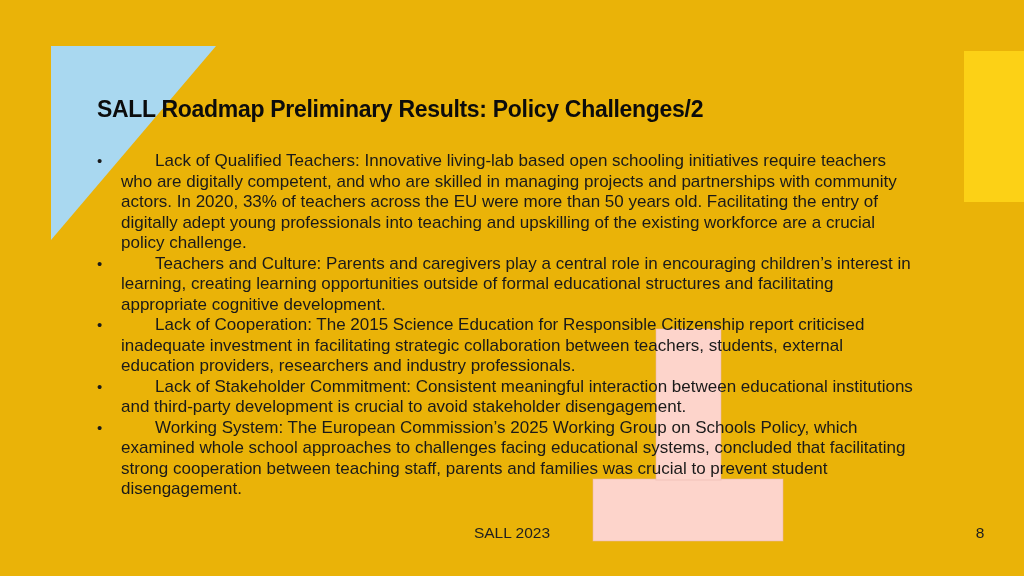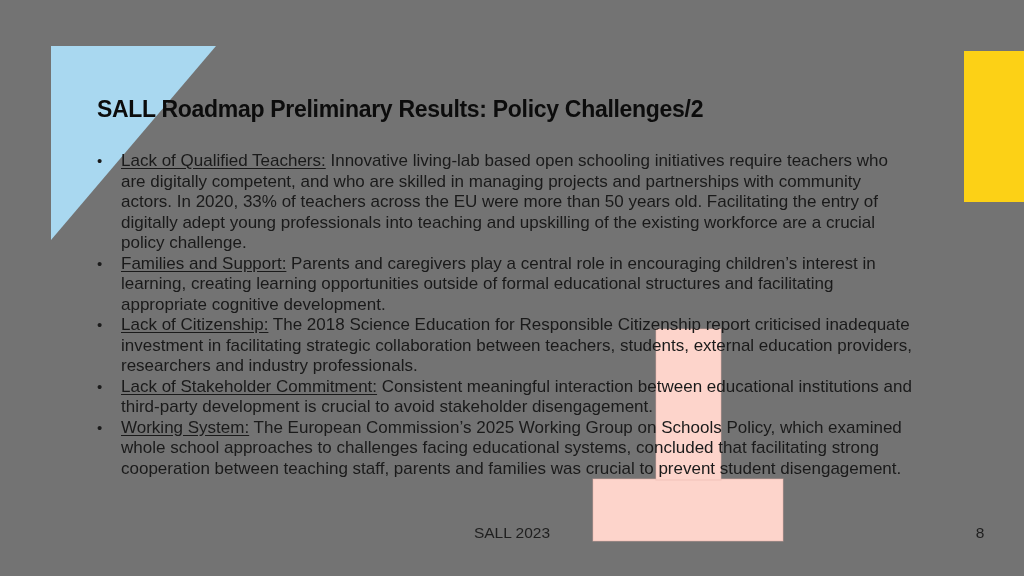--- a/index.html
+++ b/index.html
@@ -4,21 +4,21 @@
 <style>
   html, body {
     margin: 0;
     padding: 0;
     background: #ffffff;
   }
   .slide {
     position: relative;
     width: 1024px;
     height: 576px;
-    background: #737373;
+    background: #eab308;
     overflow: hidden;
     font-family: "Liberation Sans", "DejaVu Sans", sans-serif;
     color: #1a1a1a;
   }
   .deco-layer {
     position: absolute;
     left: 0;
     top: 0;
     width: 1024px;
     height: 576px;
@@ -57,22 +57,22 @@
   .bullet-marker {
     flex: 0 0 24px;
     width: 24px;
     font-size: 15px;
   }
   .bullet-content {
     flex: 1 1 auto;
     max-width: 793px;
   }
   .bullet-lead {
-    text-decoration: underline;
     text-underline-offset: 2px;
+    margin-left: 34px;
   }
   .footer-label {
     position: absolute;
     left: 0;
     top: 524px;
     width: 1024px;
     text-align: center;
     z-index: 2;
     font-size: 15.5px;
     color: #1f1f1f;
@@ -104,26 +104,26 @@
 
   <ul class="bullet-list">
 
     <li class="bullet-item">
       <span class="bullet-marker">•</span>
       <span class="bullet-content"><span class="bullet-lead">Lack of Qualified Teachers:</span><span> Innovative living-lab based open schooling initiatives require teachers who are digitally competent, and who are skilled in managing projects and partnerships with community actors. In 2020, 33% of teachers across the EU were more than 50 years old. Facilitating the entry of digitally adept young professionals into teaching and upskilling of the existing workforce are a crucial policy challenge.</span></span>
     </li>
 
     <li class="bullet-item">
       <span class="bullet-marker">•</span>
-      <span class="bullet-content"><span class="bullet-lead">Families and Support:</span><span> Parents and caregivers play a central role in encouraging children’s interest in learning, creating learning opportunities outside of formal educational structures and facilitating appropriate cognitive development.</span></span>
+      <span class="bullet-content"><span class="bullet-lead">Teachers and Culture:</span><span> Parents and caregivers play a central role in encouraging children’s interest in learning, creating learning opportunities outside of formal educational structures and facilitating appropriate cognitive development.</span></span>
     </li>
 
     <li class="bullet-item">
       <span class="bullet-marker">•</span>
-      <span class="bullet-content"><span class="bullet-lead">Lack of Citizenship:</span><span> The 2018 Science Education for Responsible Citizenship report criticised inadequate investment in facilitating strategic collaboration between teachers, students, external education providers, researchers and industry professionals.</span></span>
+      <span class="bullet-content"><span class="bullet-lead">Lack of Cooperation:</span><span> The 2015 Science Education for Responsible Citizenship report criticised inadequate investment in facilitating strategic collaboration between teachers, students, external education providers, researchers and industry professionals.</span></span>
     </li>
 
     <li class="bullet-item">
       <span class="bullet-marker">•</span>
       <span class="bullet-content"><span class="bullet-lead">Lack of Stakeholder Commitment:</span><span> Consistent meaningful interaction between educational institutions and third-party development is crucial to avoid stakeholder disengagement.</span></span>
     </li>
 
     <li class="bullet-item">
       <span class="bullet-marker">•</span>
       <span class="bullet-content"><span class="bullet-lead">Working System:</span><span> The European Commission’s 2025 Working Group on Schools Policy, which examined whole school approaches to challenges facing educational systems, concluded that facilitating strong cooperation between teaching staff, parents and families was crucial to prevent student disengagement.</span></span>

